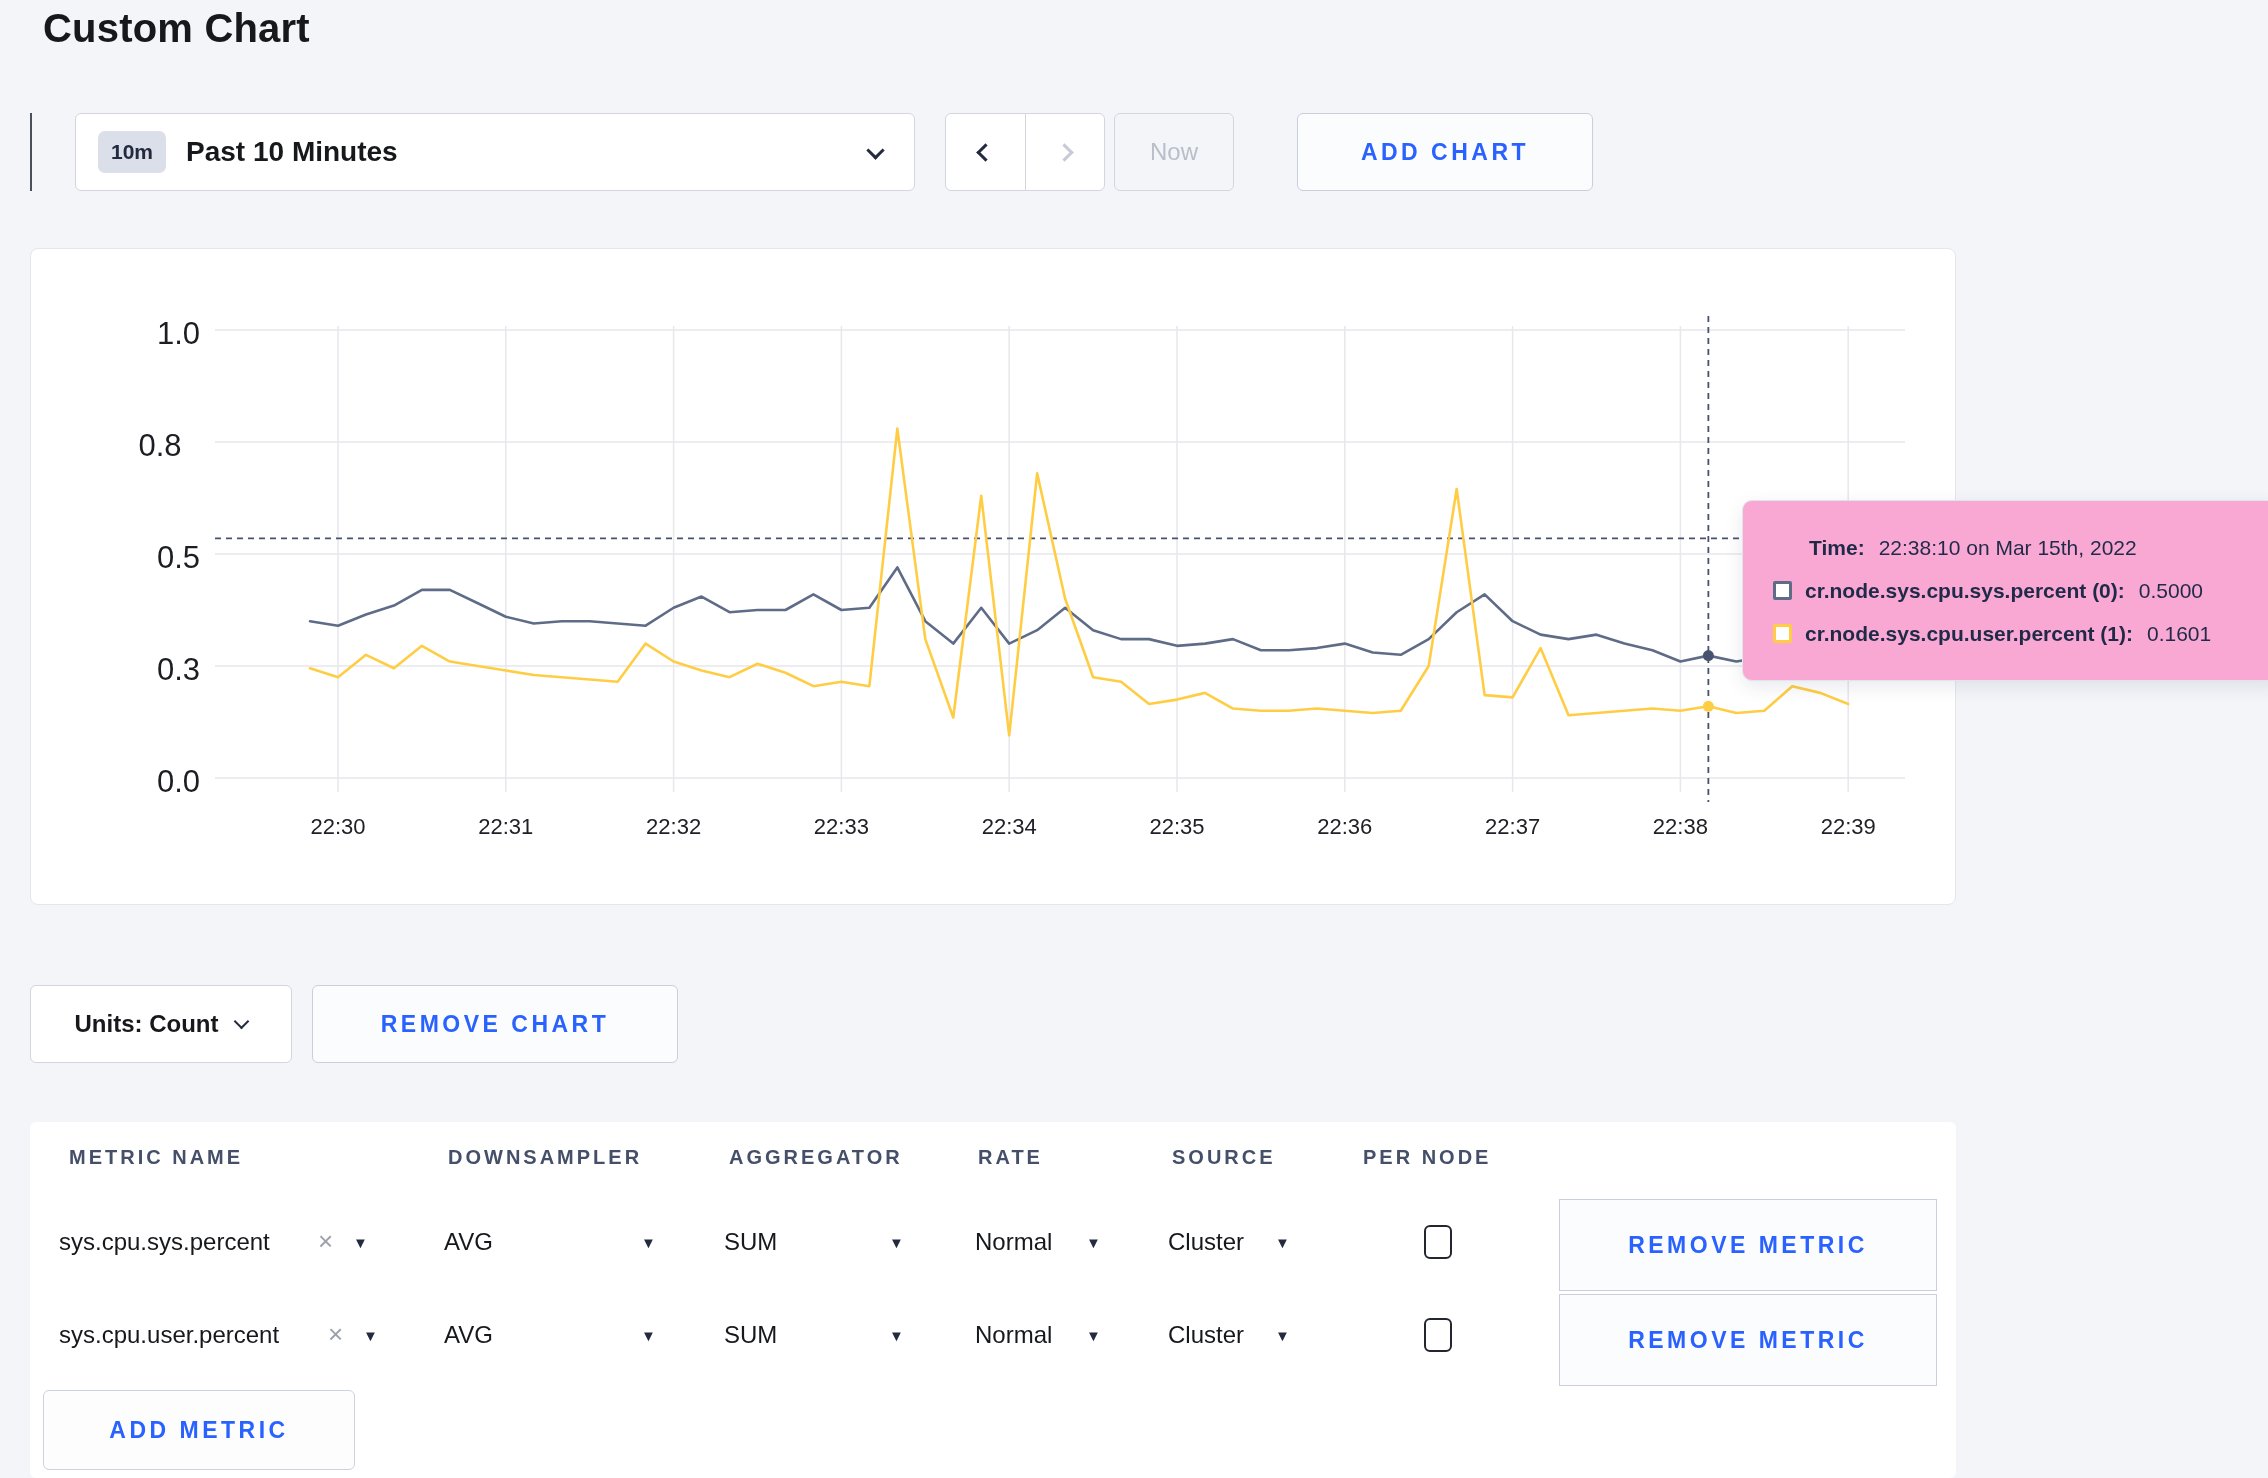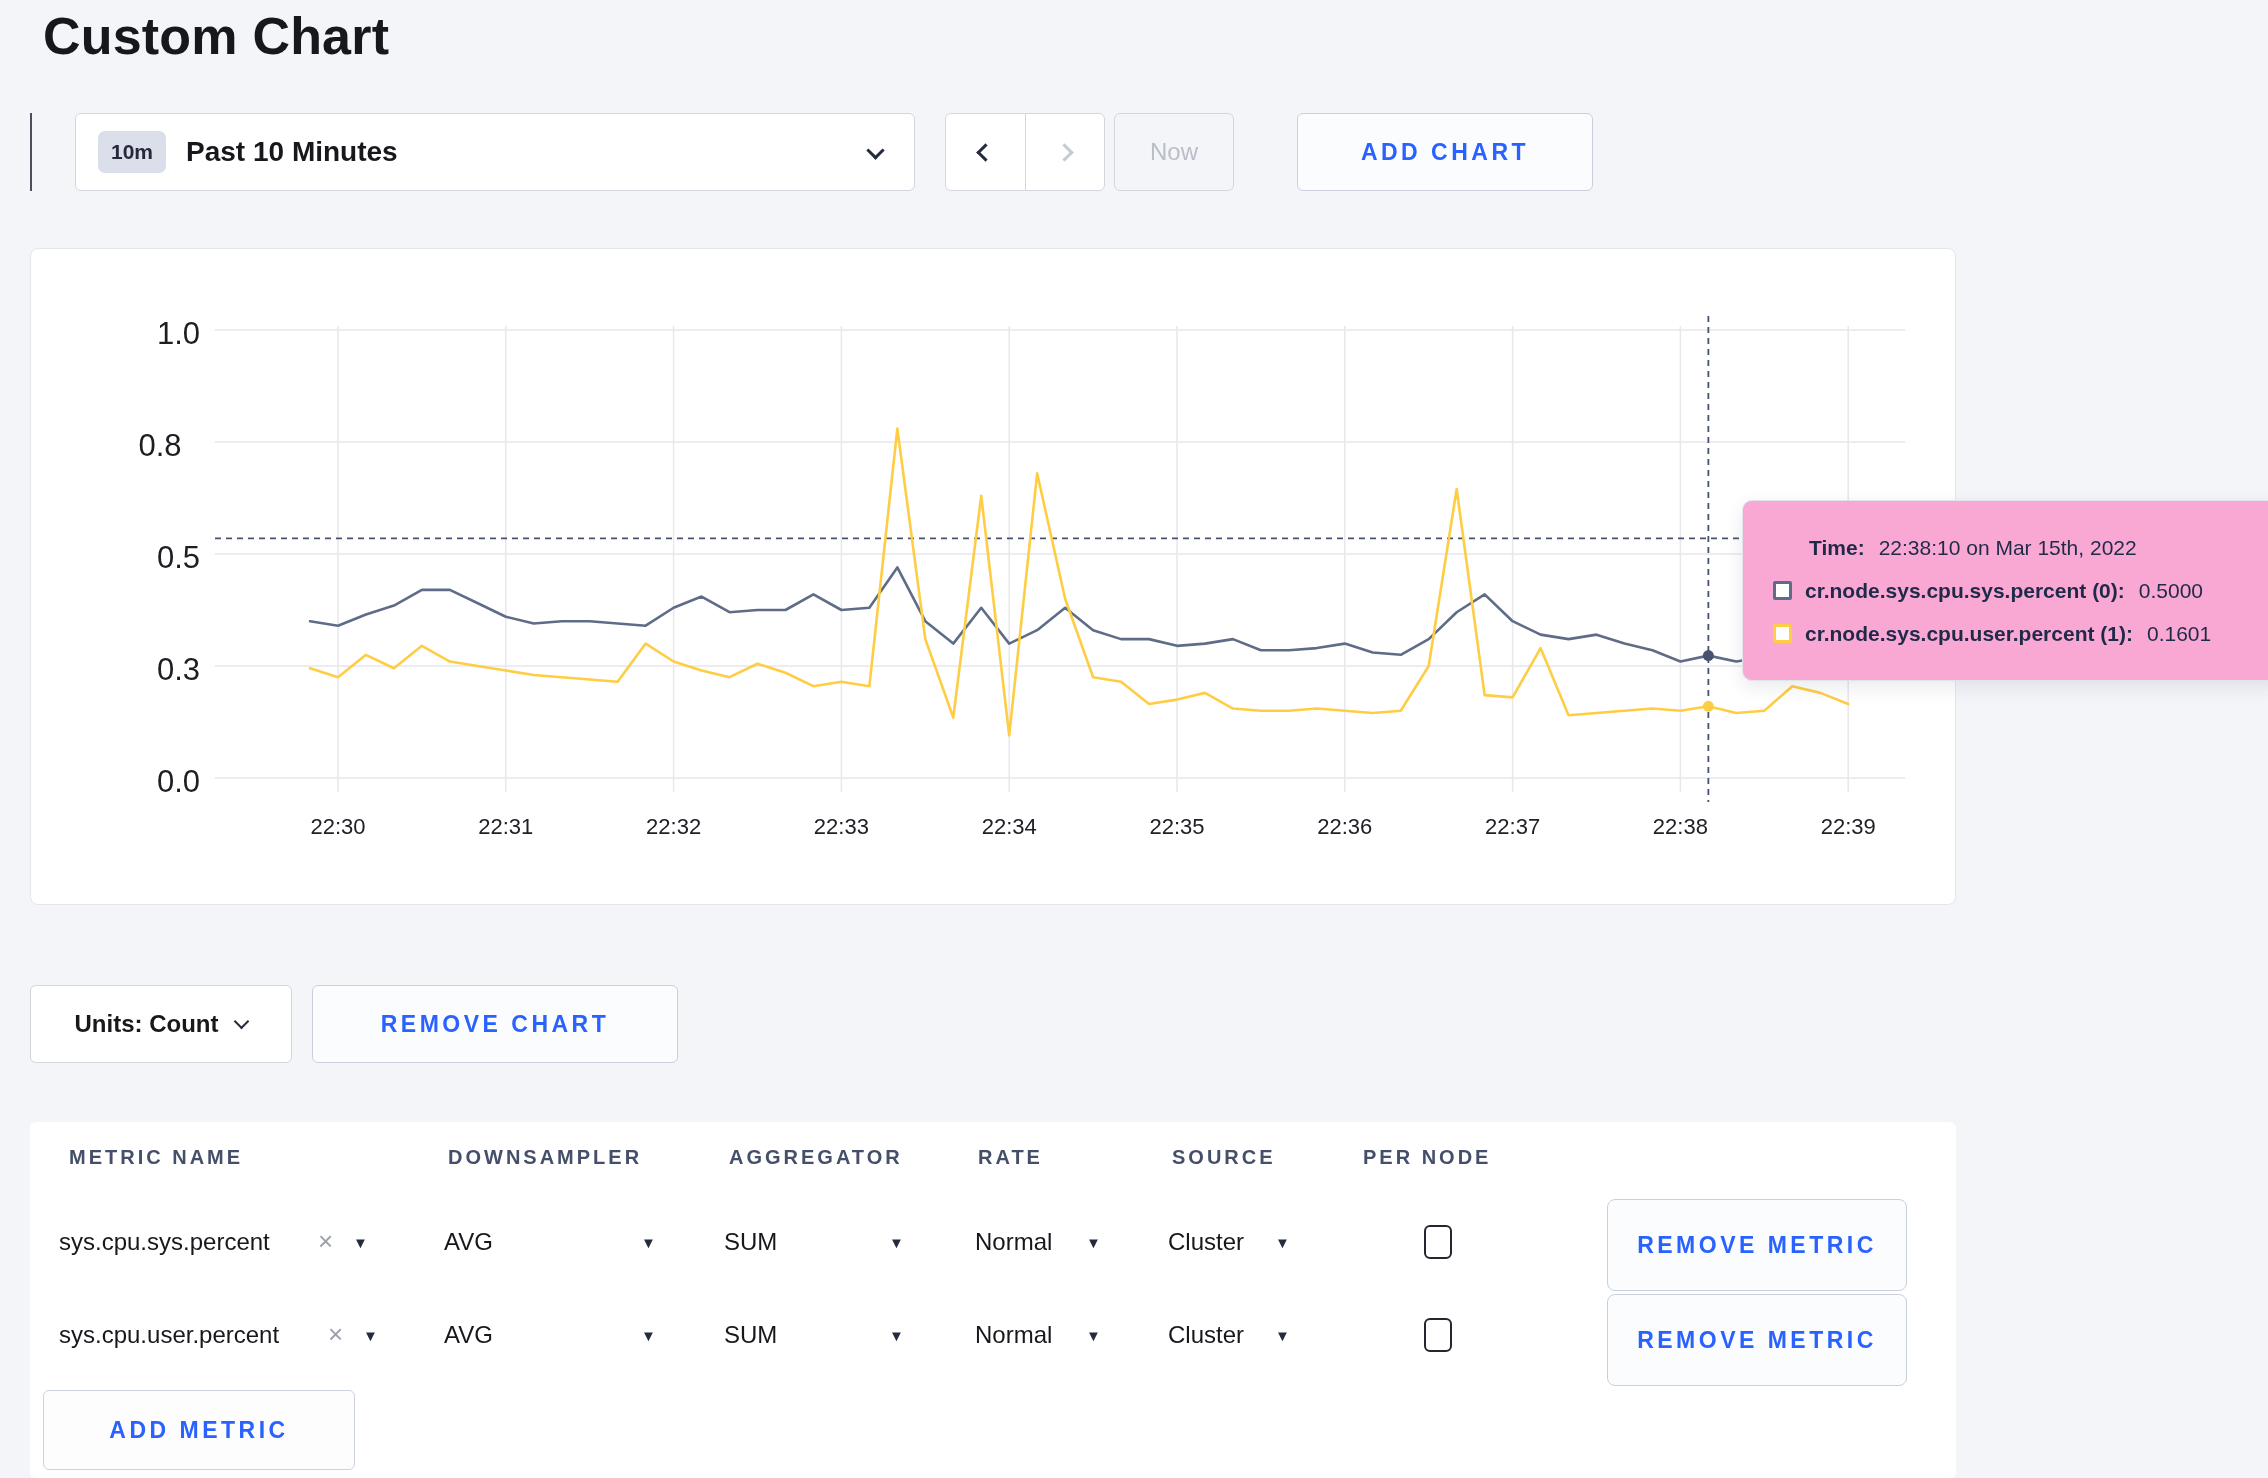--- a/index.html
+++ b/index.html
@@ -3,21 +3,21 @@
 <meta charset="utf-8">
 <style>
   * { margin:0; padding:0; box-sizing:border-box; }
   html,body { background:#f4f5f9; }
   body { font-family:"Liberation Sans", sans-serif; color:#17181c; }
   #app { position:relative; width:2268px; height:1478px; background:#f4f5f9; overflow:hidden; }
 
   .abs { position:absolute; }
 
   
-  .page-title { left:43px; top:6px; font-size:52px; font-weight:600; letter-spacing:.2px; color:#17181c; }
+  .page-title { left:43px; top:6px; font-size:40px; font-weight:600; letter-spacing:.2px; color:#17181c; }
 
   .accent-line { left:30px; top:113px; width:2px; height:78px; background:#4a4f59; }
 
   .btn { display:flex; align-items:center; justify-content:center; border:1.5px solid #d4d6de;
          border-radius:6px; background:transparent; cursor:pointer; }
   .btn-blue { color:#2962ff; font-weight:600; letter-spacing:3.5px; font-size:23px; background:#fbfcfd; border-color:#c9cfdc; }
 
   .time-select { left:75px; top:113px; width:840px; height:78px; background:#fff; border:1.5px solid #d4d6de; border-radius:6px;
                  display:flex; align-items:center; }
   .time-badge { margin-left:22px; background:#dbdfe9; color:#232a3d; font-weight:700; font-size:21px;
@@ -61,21 +61,21 @@
   .units-caret { width:11px; height:11px; border-width:2.5px; margin-top:-6px; }
   .remove-chart-btn { left:312px; top:985px; width:366px; height:78px; }
 
   
   .metrics-panel { left:30px; top:1122px; width:1926px; height:356px; background:#fff; border-radius:6px; }
   .col-head { position:absolute; top:24px; font-size:20px; font-weight:700; letter-spacing:3px; color:#454f69; }
   .cell { position:absolute; font-size:24px; color:#17181c; }
   .close-x { color:#9ba1ac; font-size:26px; }
   .caret-dn { font-size:15px; color:#242b3e; }
   .checkbox { position:absolute; width:28px; height:34px; border:2.5px solid #23262e; border-radius:6px; background:#fff; }
-  .remove-metric-btn { left:1529px; width:300px; height:92px; border-radius:8px;margin-left:48px; }
+  .remove-metric-btn { left:1529px; width:378px; height:92px; border-radius:0; }
   .add-metric-btn { left:13px; top:268px; width:312px; height:80px; background:#fdfdfe; border-color:#ccd2df; }
   .row-wrap { position:absolute; left:0; width:100%; }
 </style>
 </head>
 <body>
 
 <div id="app">
 
   <h1 class="abs page-title">Custom Chart</h1>
 

